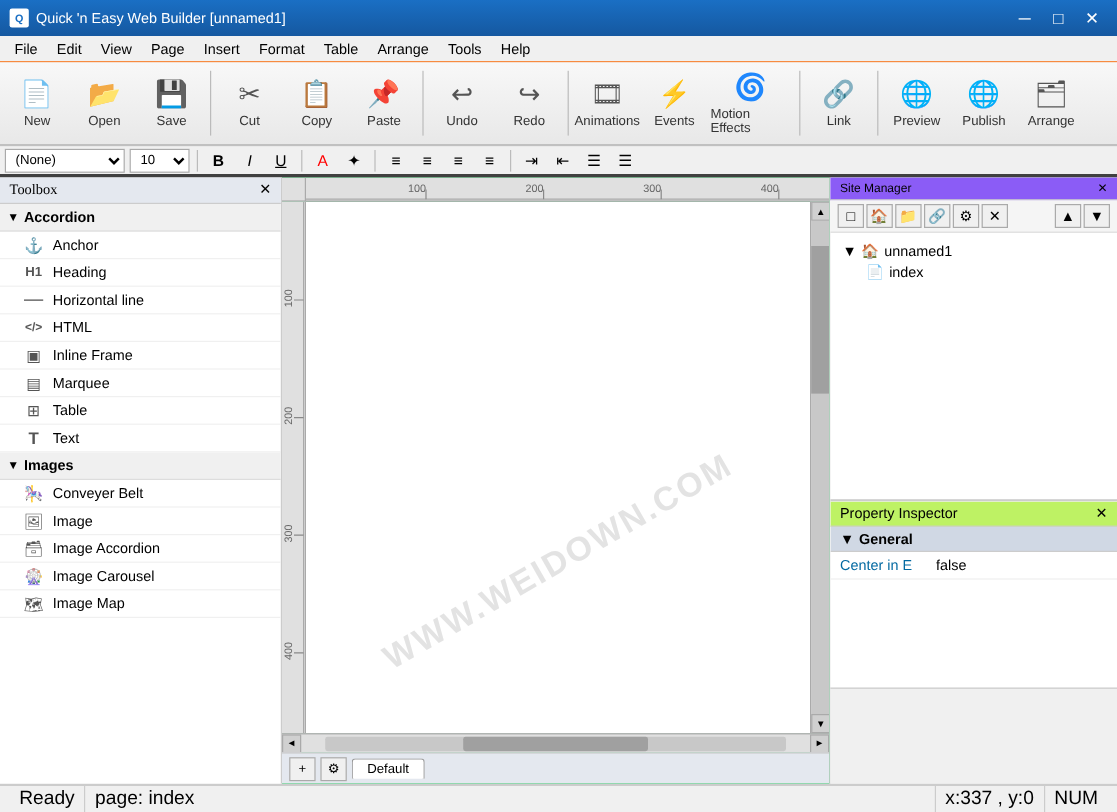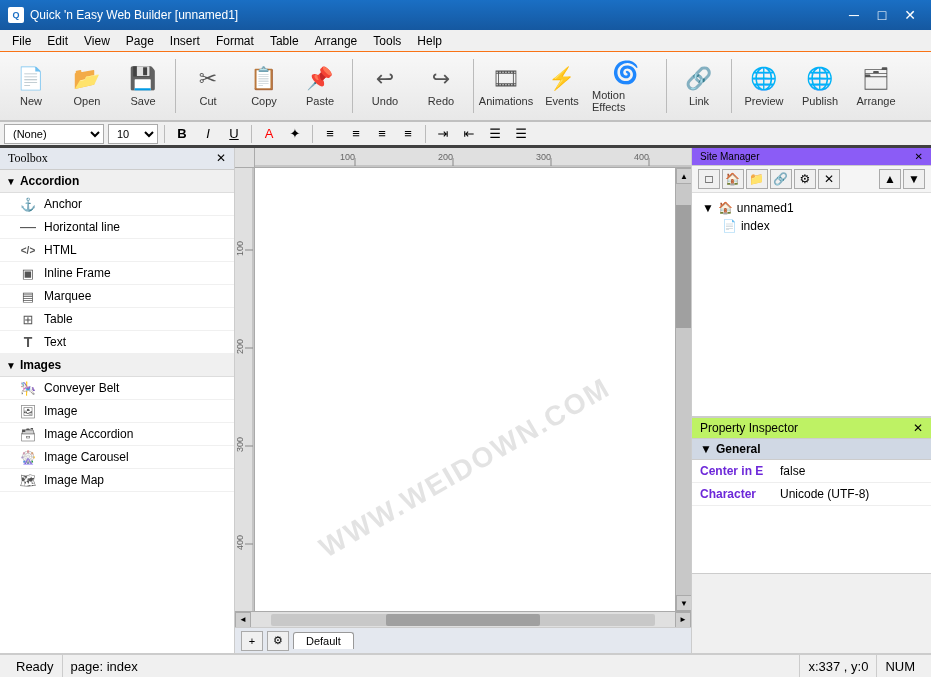--- a/index.html
+++ b/index.html
@@ -285,39 +285,39 @@
       gap: 4px;
       border-bottom: 1px solid #ccc;
     }
     .pi-row {
       display: flex;
       align-items: center;
       padding: 4px 8px;
       border-bottom: 1px solid #eee;
       font-size: 12px;
     }
-    .pi-label { width: 80px; color: #6d28d9; flex-shrink: 0; font-weight: bold; }
+    .pi-label { width: 80px; color: #0369a1; flex-shrink: 0; }
     .pi-value { color: #000; }
 
     
     #bottom-extra {
       height: 80px;
       background: #f0f0f0;
       border-top: 1px solid #ccc;
     }
 
     
     #status-bar {
       height: 24px;
       background: #f0f0f0;
       border-top: 2px solid #ccc;
       display: flex;
       align-items: flex-start;
       padding: 0 8px;
-      font-size: 13px;
+      font-size: 16px;
       gap: 0;
     }
     .status-section {
       padding: 0 8px;
       border-right: 1px solid #ccc;
       height: 100%;
       display: flex;
       align-items: center;
     }
     .status-section:last-child { border-right: none; }
@@ -467,20 +467,24 @@
 
       <div class="toolbox-section-header">
         <span class="collapse-icon">▼</span>
         <span>Accordion</span>
       </div>
       <div class="toolbox-item">
         <span class="toolbox-item-icon">⚓</span>
         <span>Anchor</span>
       </div>
       <div class="toolbox-item">
+        <span class="toolbox-item-icon" style="font-size:11px;font-weight:bold;">H1</span>
+        <span>Heading</span>
+      </div>
+      <div class="toolbox-item">
         <span class="toolbox-item-icon" style="font-size:16px;">—</span>
         <span>Horizontal line</span>
       </div>
       <div class="toolbox-item">
         <span class="toolbox-item-icon" style="font-size:10px;font-weight:bold;">&lt;/&gt;</span>
         <span>HTML</span>
       </div>
       <div class="toolbox-item">
         <span class="toolbox-item-icon">▣</span>
         <span>Inline Frame</span>
@@ -622,24 +626,20 @@
       </div>
       <div id="pi-content">
         <div class="pi-section-header">
           <span>▼</span>
           <span>General</span>
         </div>
         <div class="pi-row">
           <span class="pi-label">Center in E</span>
           <span class="pi-value">false</span>
         </div>
-        <div class="pi-row">
-          <span class="pi-label">Character</span>
-          <span class="pi-value">Unicode (UTF-8)</span>
-        </div>
       </div>
     </div>
 
     <div id="bottom-extra"></div>
   </div>
 
 </div>
 
 <div id="status-bar">
   <div class="status-section">

